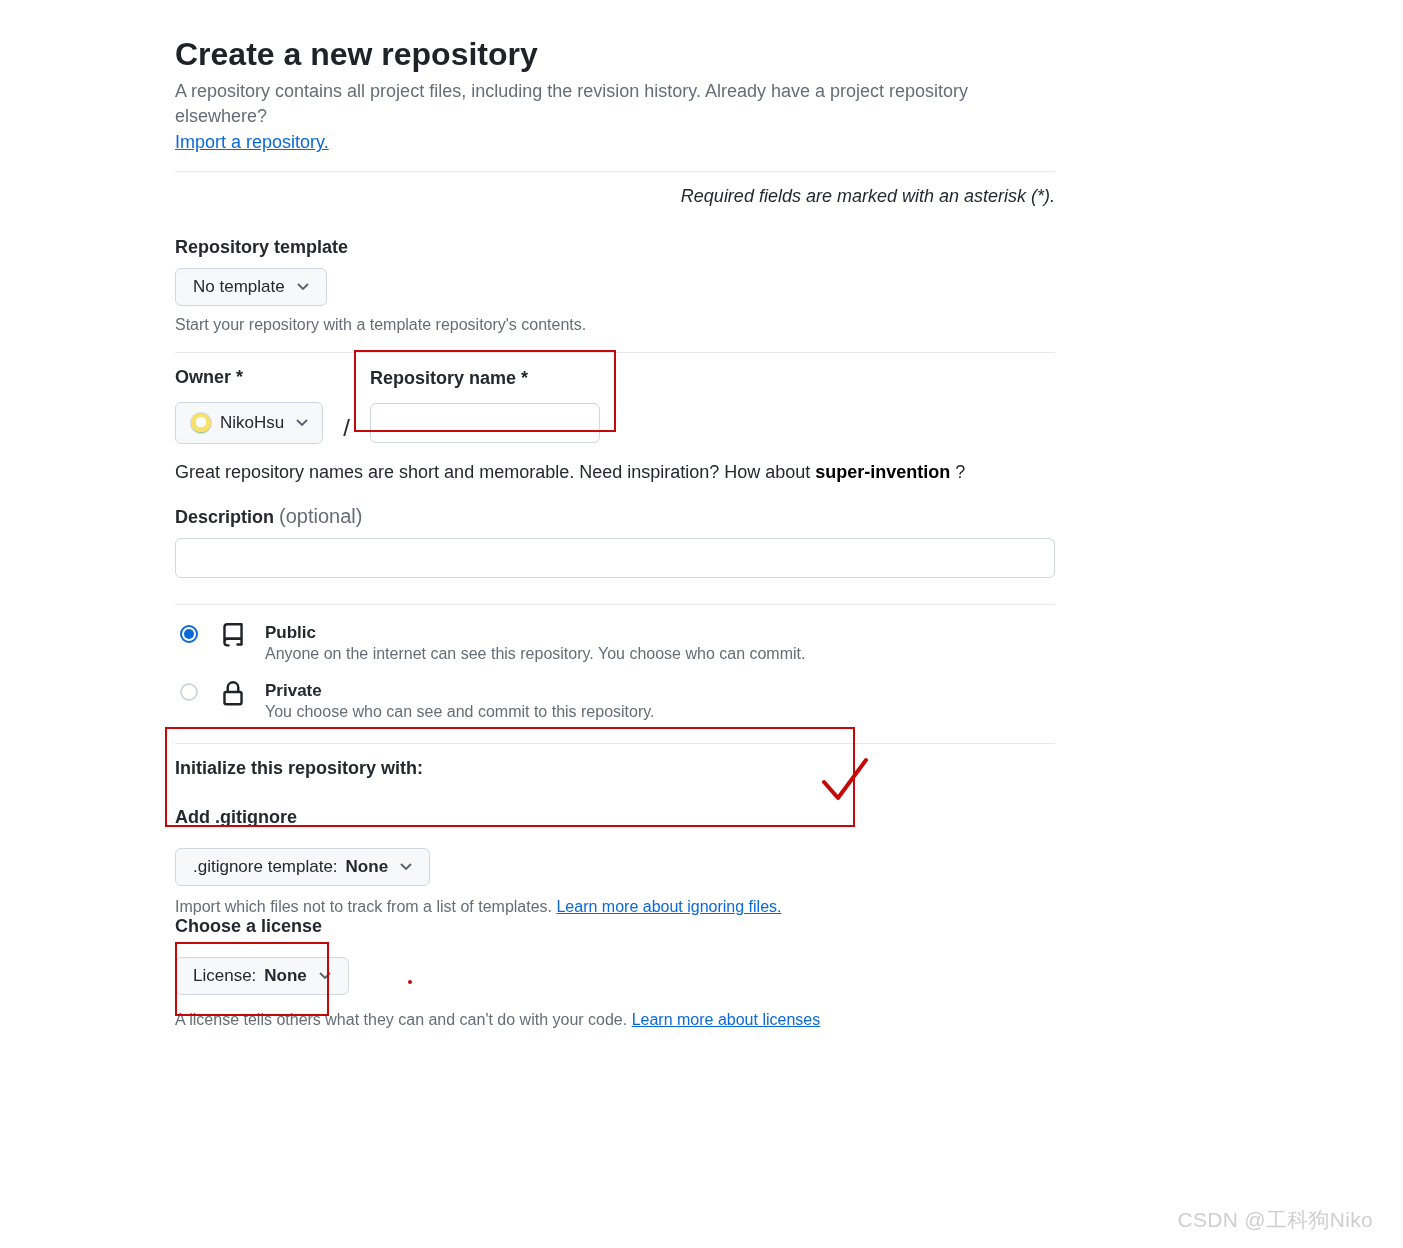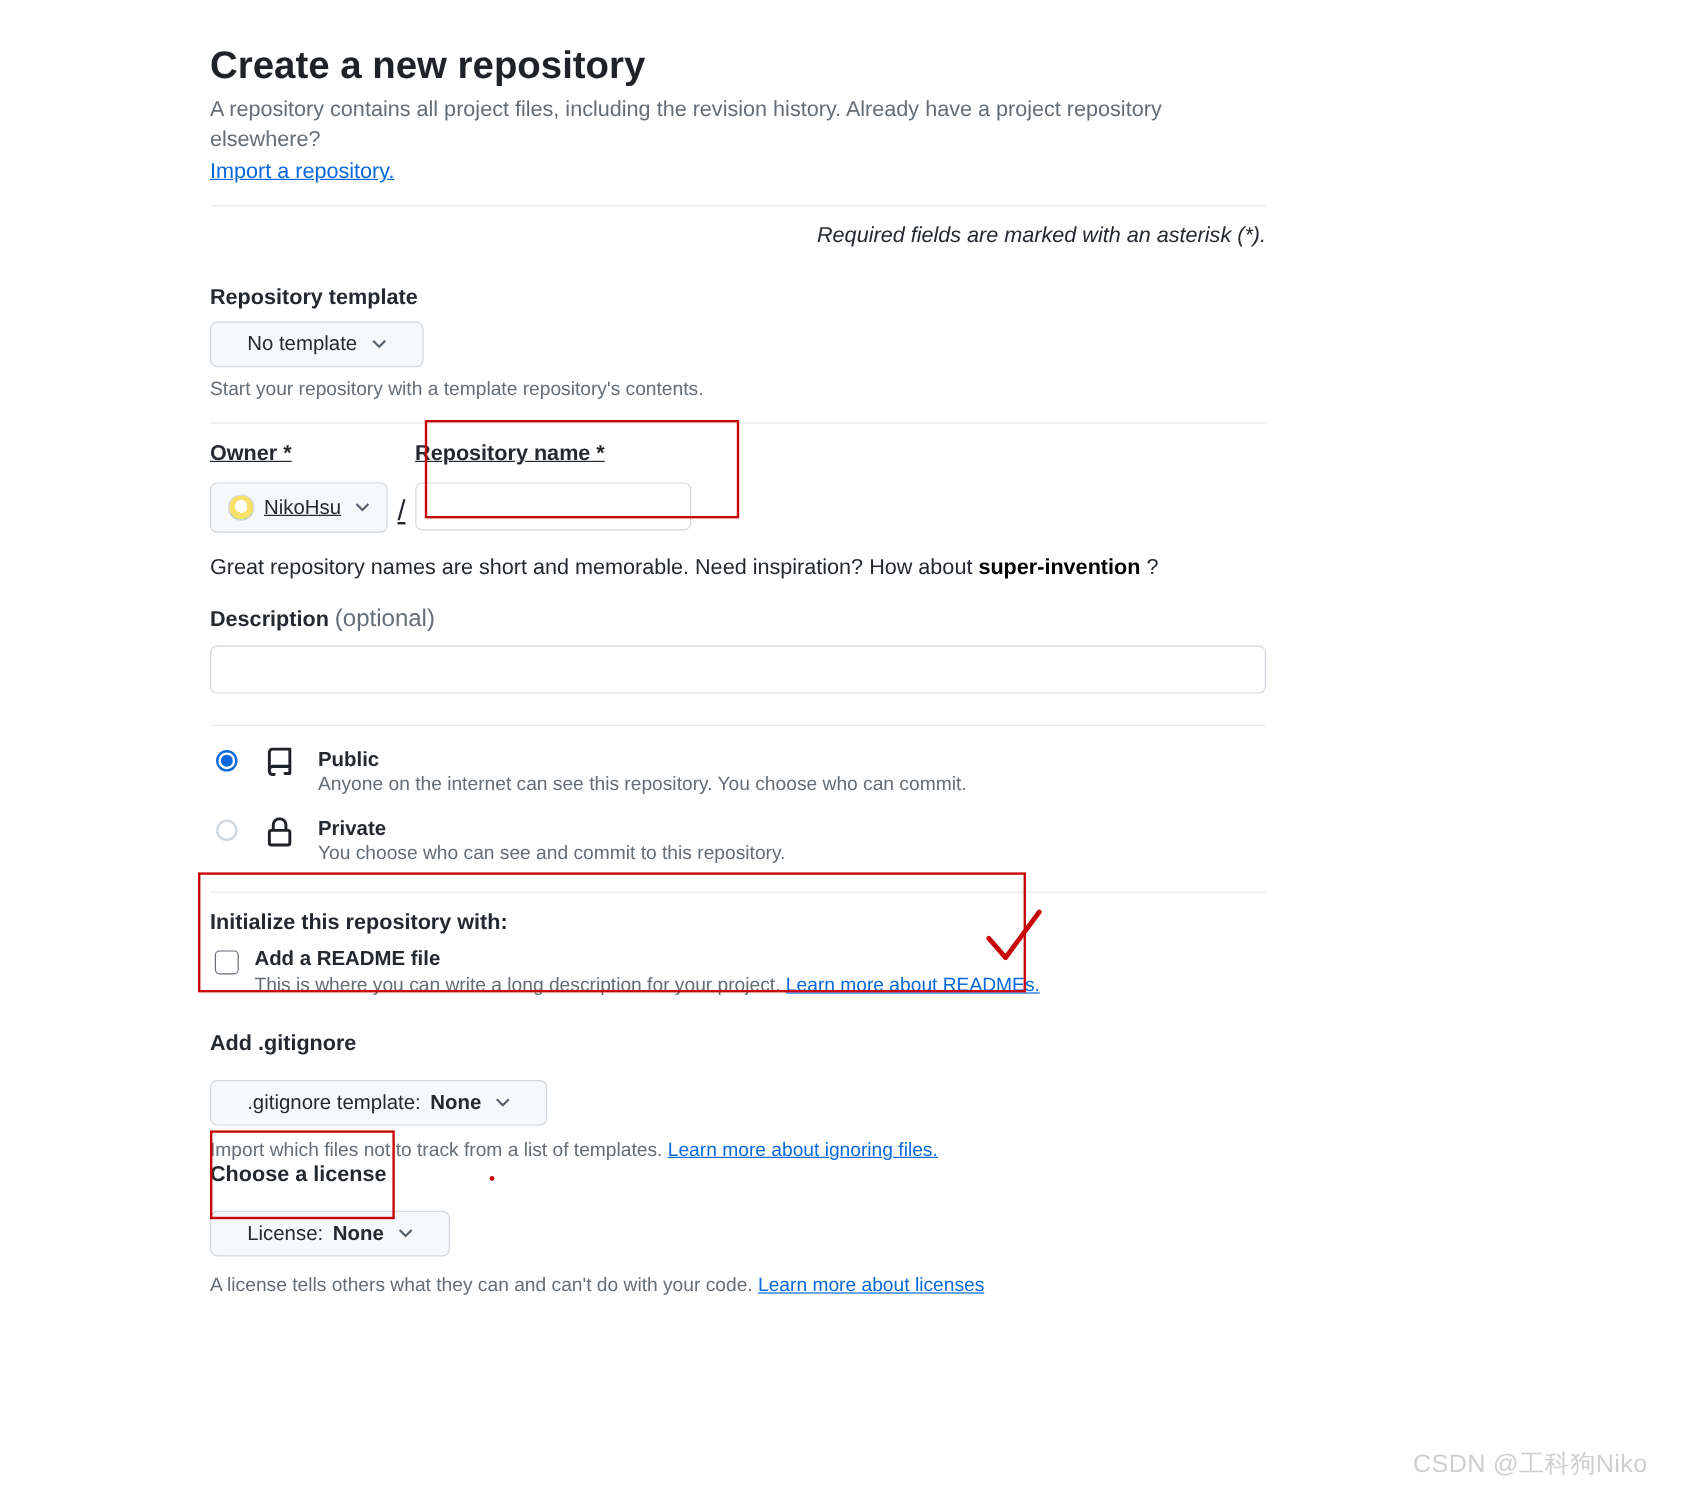--- a/index.html
+++ b/index.html
@@ -54,21 +54,21 @@
     font-size: 18px;
     margin-bottom: 10px;
   }
   .btn {
     display: inline-flex;
     align-items: center;
     gap: 8px;
     border: 1px solid #d0d7de;
     border-radius: 6px;
     background: #f6f8fa;
-    padding: 8px 30px;
+    padding: 8px 17px;
     font-size: 17px;
     font-weight: 500;
     color: #24292f;
     cursor: pointer;
   }
   .btn .caret { margin-left: 4px; }
   .caret svg { display: block; }
   .hint {
     color: #656d76;
     font-size: 16px;
@@ -239,21 +239,21 @@
             <path d="M1 1l5 5 5-5" fill="none" stroke="#57606a" stroke-width="1.8"></path>
           </svg>
       </span>
     </button>
     <div class="hint">Start your repository with a template repository's contents.</div>
   </div>
 
   <hr class="hr">
 
   
-  <div class="row" style="align-items:flex-start; gap:8px; margin-top:4px;text-decoration:underline;">
+  <div class="row" style="align-items:center; gap:20px; margin-top:4px;">
     <div class="col">
       <div class="section-label" style="margin-bottom:14px">Owner *</div>
       <button class="btn" style="padding:9px 14px">
         <span class="avatar"></span>
         <span>NikoHsu</span>
         <span class="caret">
           <svg width="12" height="8" viewBox="0 0 12 8">
               <path d="M1 1l5 5 5-5" fill="none" stroke="#57606a" stroke-width="1.8"></path>
             </svg>
         </span>
@@ -303,29 +303,20 @@
     <div class="col">
       <div class="radio-title">Private</div>
       <div class="radio-desc">You choose who can see and commit to this repository.</div>
     </div>
   </div>
 
   <hr class="hr" style="margin-top:22px">
 
   
   <div class="section-label">Initialize this repository with:</div>
-  <div class="init-row">
-    <input type="checkbox" class="checkbox" style="">
-    <div class="col">
-      <div class="radio-title">Add a README file</div>
-      <div class="radio-desc" style="margin-top:4px">
-        <span>This is where you can write a long description for your project. </span><a class="small-link">Learn more about READMEs.</a>
-      </div>
-    </div>
-  </div>
 
   
   <div class="section-label" style="margin-top:28px">Add .gitignore</div>
   <button class="btn" style="margin-top:10px">
     <span class="thin">.gitignore template: </span>
       <span style="font-weight:600">None</span>
     <span class="caret">
       <svg width="12" height="8" viewBox="0 0 12 8">
           <path d="M1 1l5 5 5-5" fill="none" stroke="#57606a" stroke-width="1.8"></path>
         </svg>

